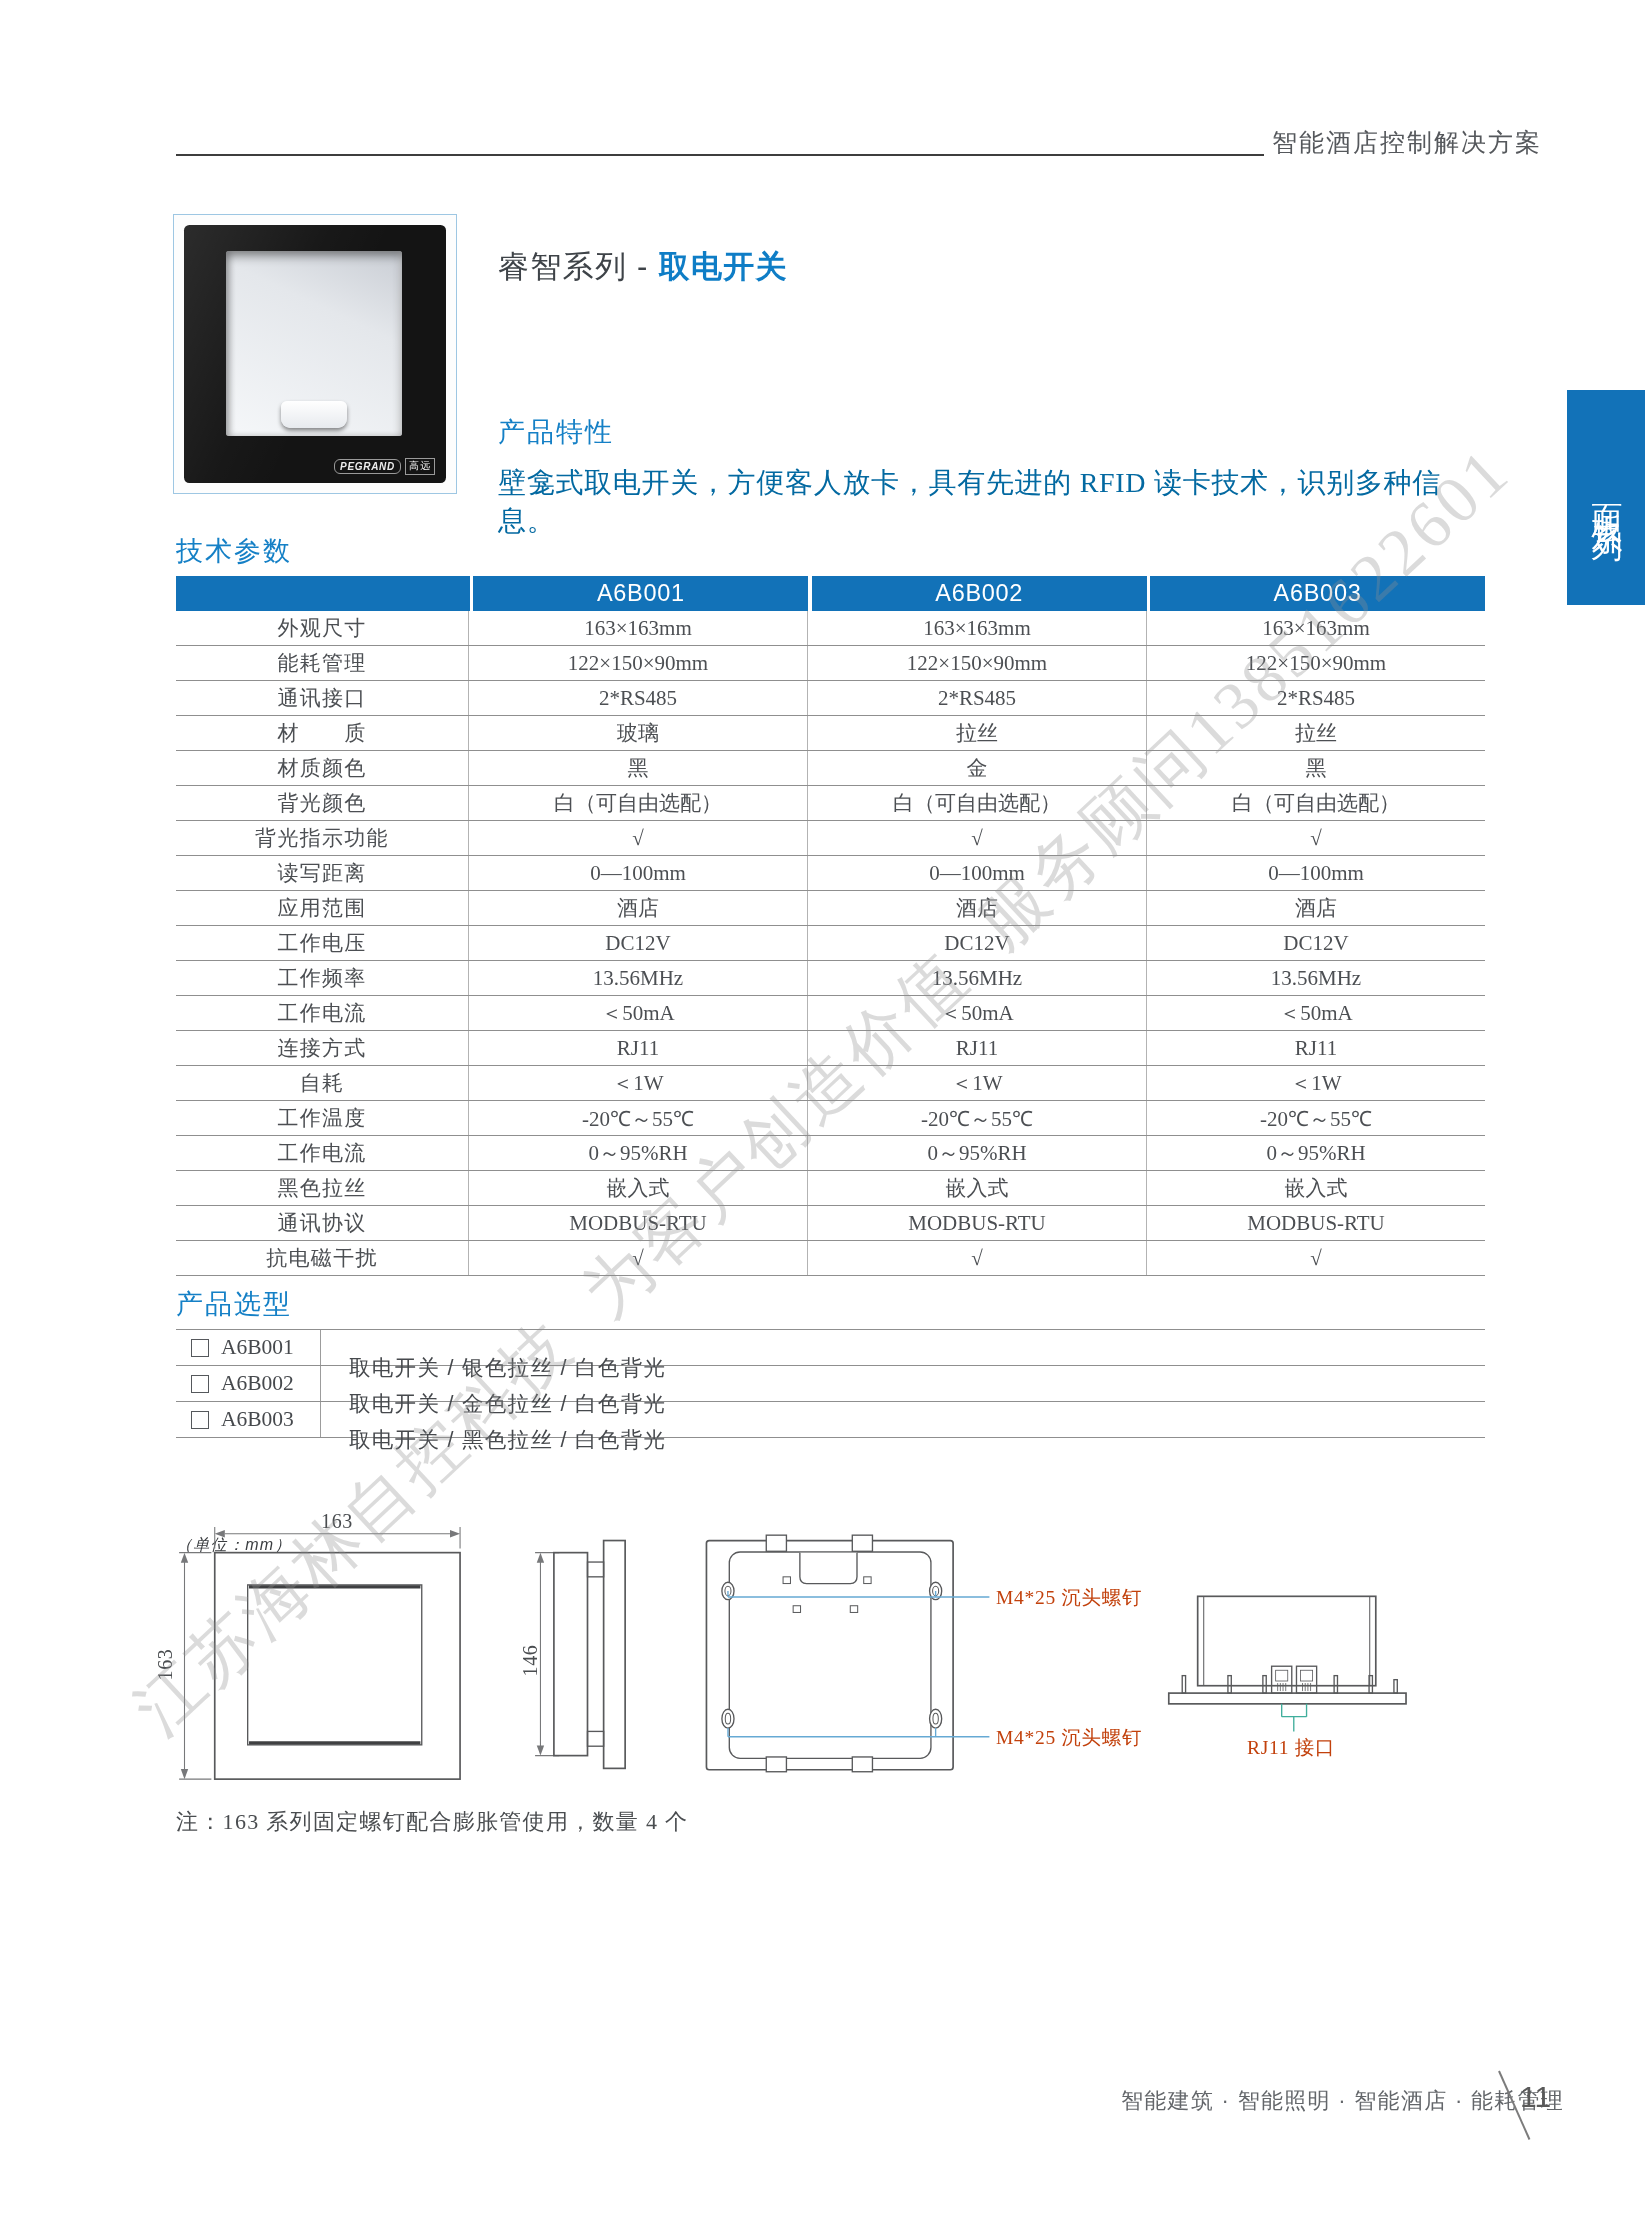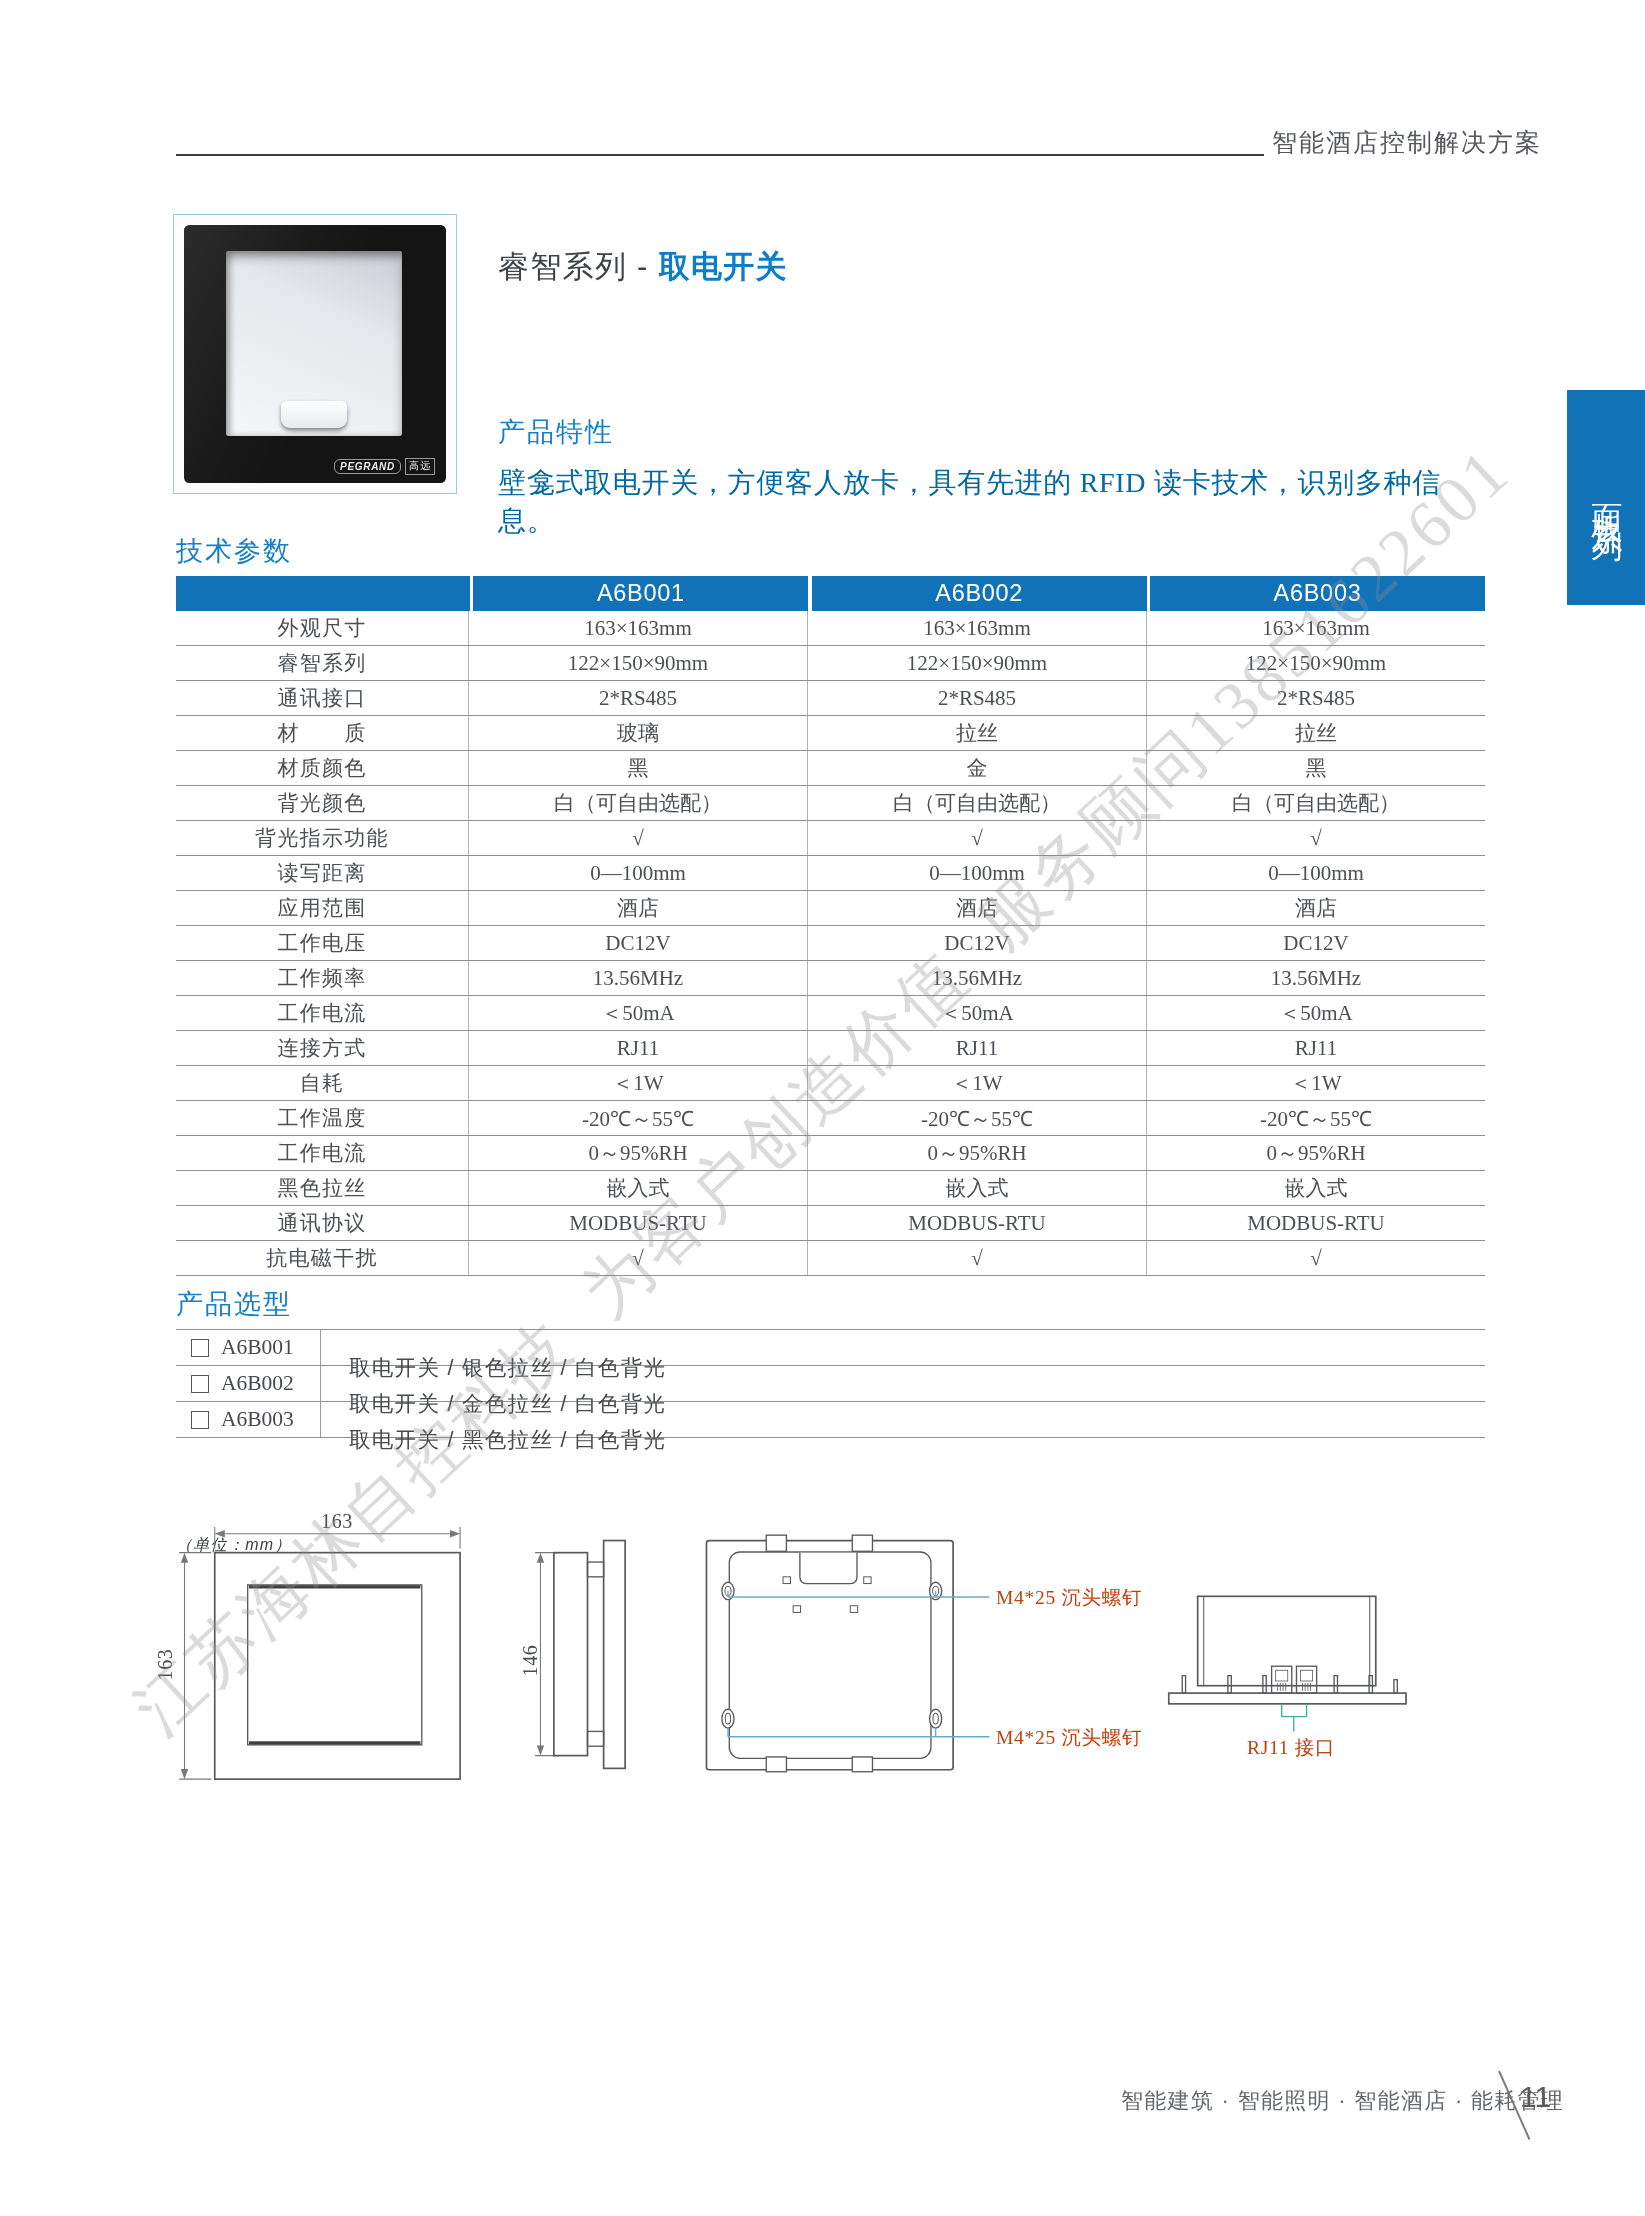--- a/index.html
+++ b/index.html
@@ -147,21 +147,21 @@
         <div class="th">A6B003</div>
       </div>
     <div class="spec-body">
         <div class="tr">
           <div class="td label">外观尺寸</div>
           <div class="td val">163×163mm</div>
           <div class="td val">163×163mm</div>
           <div class="td val">163×163mm</div>
         </div>
         <div class="tr">
-          <div class="td label">睿智系列</div>
+          <div class="td label">能耗管理</div>
           <div class="td val">122×150×90mm</div>
           <div class="td val">122×150×90mm</div>
           <div class="td val">122×150×90mm</div>
         </div>
         <div class="tr">
           <div class="td label">通讯接口</div>
           <div class="td val">2*RS485</div>
           <div class="td val">2*RS485</div>
           <div class="td val">2*RS485</div>
         </div>
@@ -387,19 +387,20 @@
         <path d="M172,250 V262 M176,250 V262 M180,250 V262 M184,250 V262"></path>
         <path d="M209,250 V262 M213,250 V262 M217,250 V262 M221,250 V262"></path>
       </g>
       <g stroke="#3fae9c" stroke-width="2" fill="none">
         <path d="M178,281 V300 M215,281 V300 M178,300 H215 M196,300 V322"></path>
       </g>
     </svg>
   </div>
   <span class="callout-label" style="left:1247px; top:1734px;">RJ11 接口</span>
 
+  <div class="note-text">注：163 系列固定螺钉配合膨胀管使用，数量 4 个</div>
 
   <div class="footer-tagline">智能建筑 · 智能照明 · 智能酒店 · 能耗管理</div>
   <div class="footer-slash"></div>
   <div class="footer-pagenum">11</div>
 
 </div>
 
 
 </body></html>

